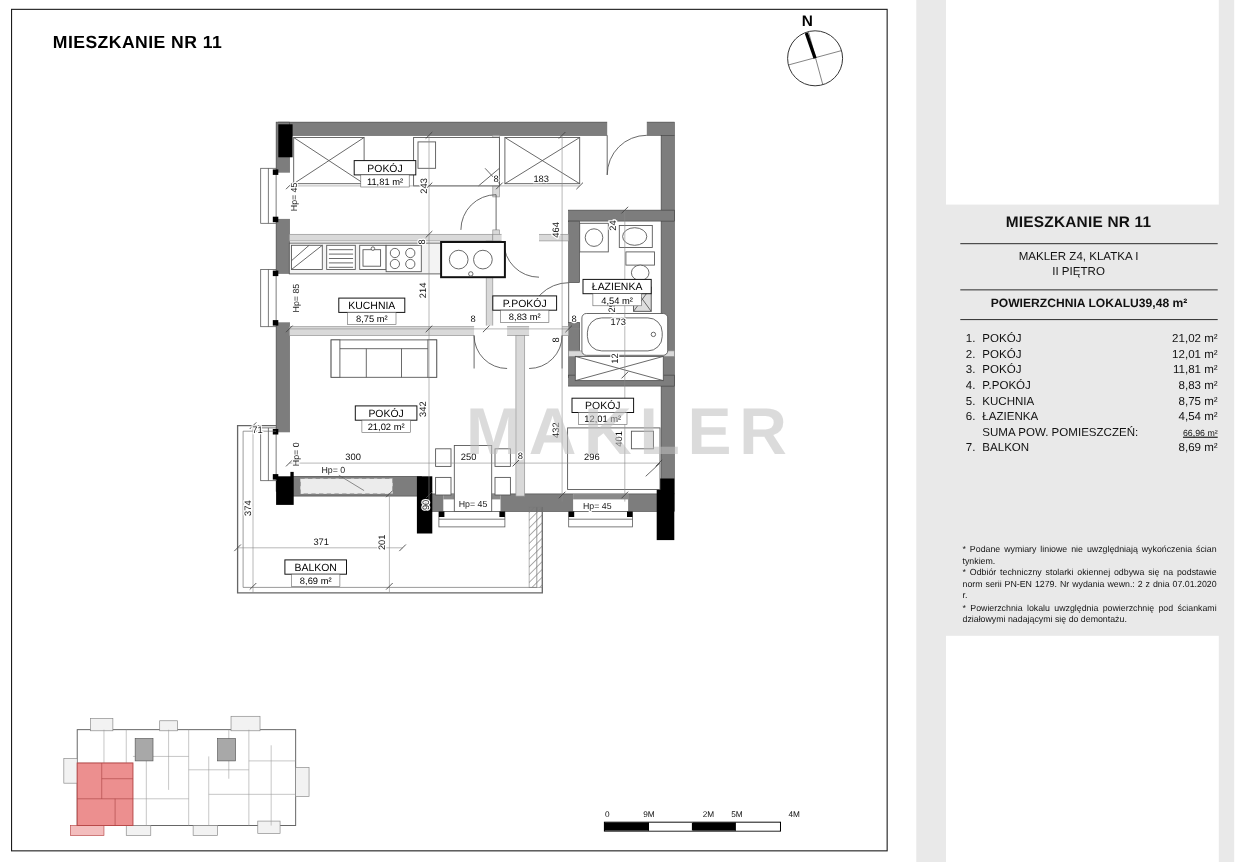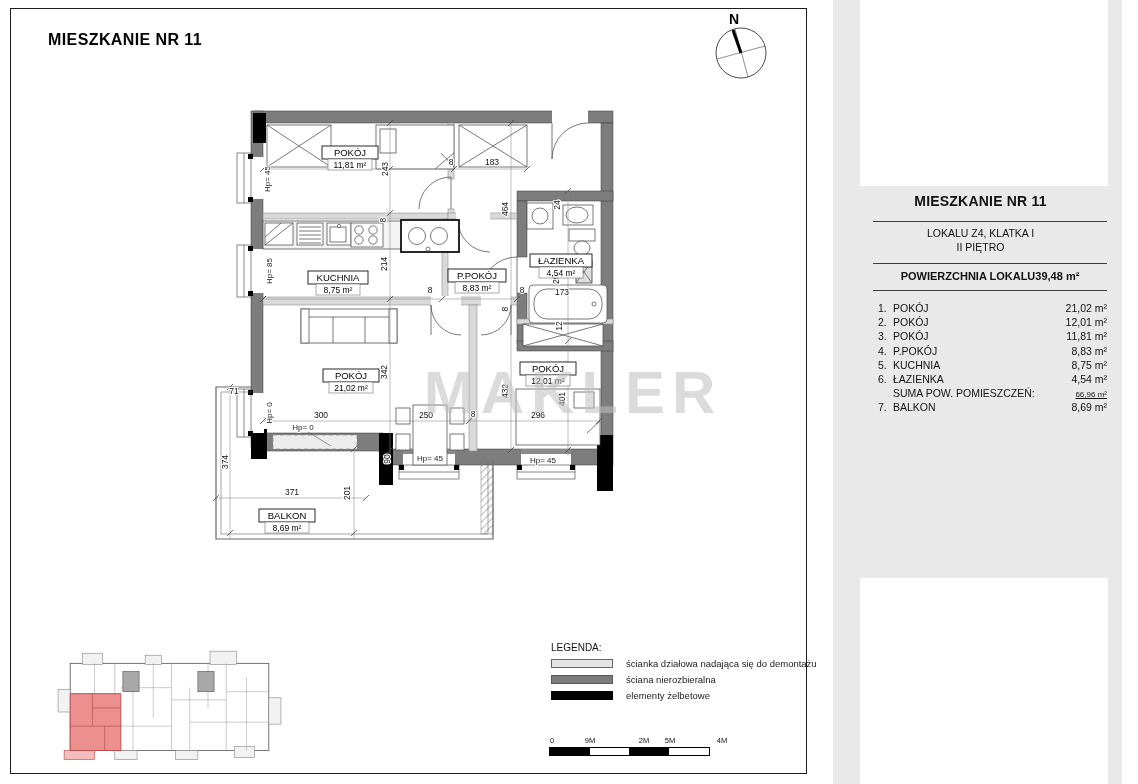--- a/index.html
+++ b/index.html
@@ -364,35 +364,20 @@
         <rect x="248" y="500" width="56" height="13" fill="#fff" stroke="#111" stroke-width="0.9"></rect>
         <rect x="254" y="513" width="44" height="11" fill="#fff" stroke="#555" stroke-width="0.5"></rect>
         <text x="276" y="510">BALKON</text>
         <text x="276" y="522" font-size="8.5">8,69 m²</text>
       </g>
     </g>
 
     <text x="562" y="404" font-size="60" font-weight="bold" letter-spacing="7" text-anchor="middle" fill="#bfbfbf" opacity="0.55">MAKLER</text>
   </svg>
 
-  <div class="legend">
-    <div class="legend-title">LEGENDA:</div>
-    <div class="legend-row">
-      <div class="swatch light"></div>
-      <div class="legend-label">ścianka działowa nadająca się do demontażu</div>
-    </div>
-    <div class="legend-row">
-      <div class="swatch mid"></div>
-      <div class="legend-label">ściana nierozbieralna</div>
-    </div>
-    <div class="legend-row">
-      <div class="swatch dark"></div>
-      <div class="legend-label">elementy żelbetowe</div>
-    </div>
-  </div>
 
   <div class="scalebar">
     <div class="scale-labels">
       <span style="left:3px">0</span>
       <span style="left:41px">9M</span>
       <span style="left:95px">2M</span>
       <span style="left:121px">5M</span>
       <span style="left:173px">4M</span>
     </div>
     <div class="scale-strip">
@@ -450,21 +435,21 @@
     </g>
   </svg>
 </div>
 
 <div class="sidebar">
   <div class="sb-white-top"></div>
   <div class="sb-white-bottom"></div>
 
   <div class="sb-title">MIESZKANIE NR 11</div>
   <div class="sb-hr" style="top:221px"></div>
-  <div class="sb-sub" style="top:227px">LOKALU Z4, KLATKA I</div>
+  <div class="sb-sub" style="top:227px">MAKLER Z4, KLATKA I</div>
   <div class="sb-sub" style="top:241px">II PIĘTRO</div>
   <div class="sb-hr" style="top:263px"></div>
 
   <div class="sb-pow">
     <span>POWIERZCHNIA LOKALU</span>
     <span>39,48 m²</span>
   </div>
   <div class="sb-hr" style="top:290px"></div>
 
   <div class="sb-rows">
@@ -504,14 +489,17 @@
       <span class="val">66,96 m²</span>
     </div>
     <div class="sb-row">
       <span class="no">7.</span>
       <span class="lbl">BALKON</span>
       <span class="val">8,69 m²</span>
     </div>
   </div>
 
   <div class="sb-notes">
+    <div>* Podane wymiary liniowe nie uwzględniają wykończenia ścian tynkiem.</div>
+    <div>* Odbiór techniczny stolarki okiennej odbywa się na podstawie norm serii PN-EN 1279. Nr wydania wewn.: 2 z dnia 07.01.2020 r.</div>
+    <div>* Powierzchnia lokalu uwzględnia powierzchnię pod ściankami działowymi nadającymi się do demontażu.</div>
   </div>
 </div>
 
 </body></html>

